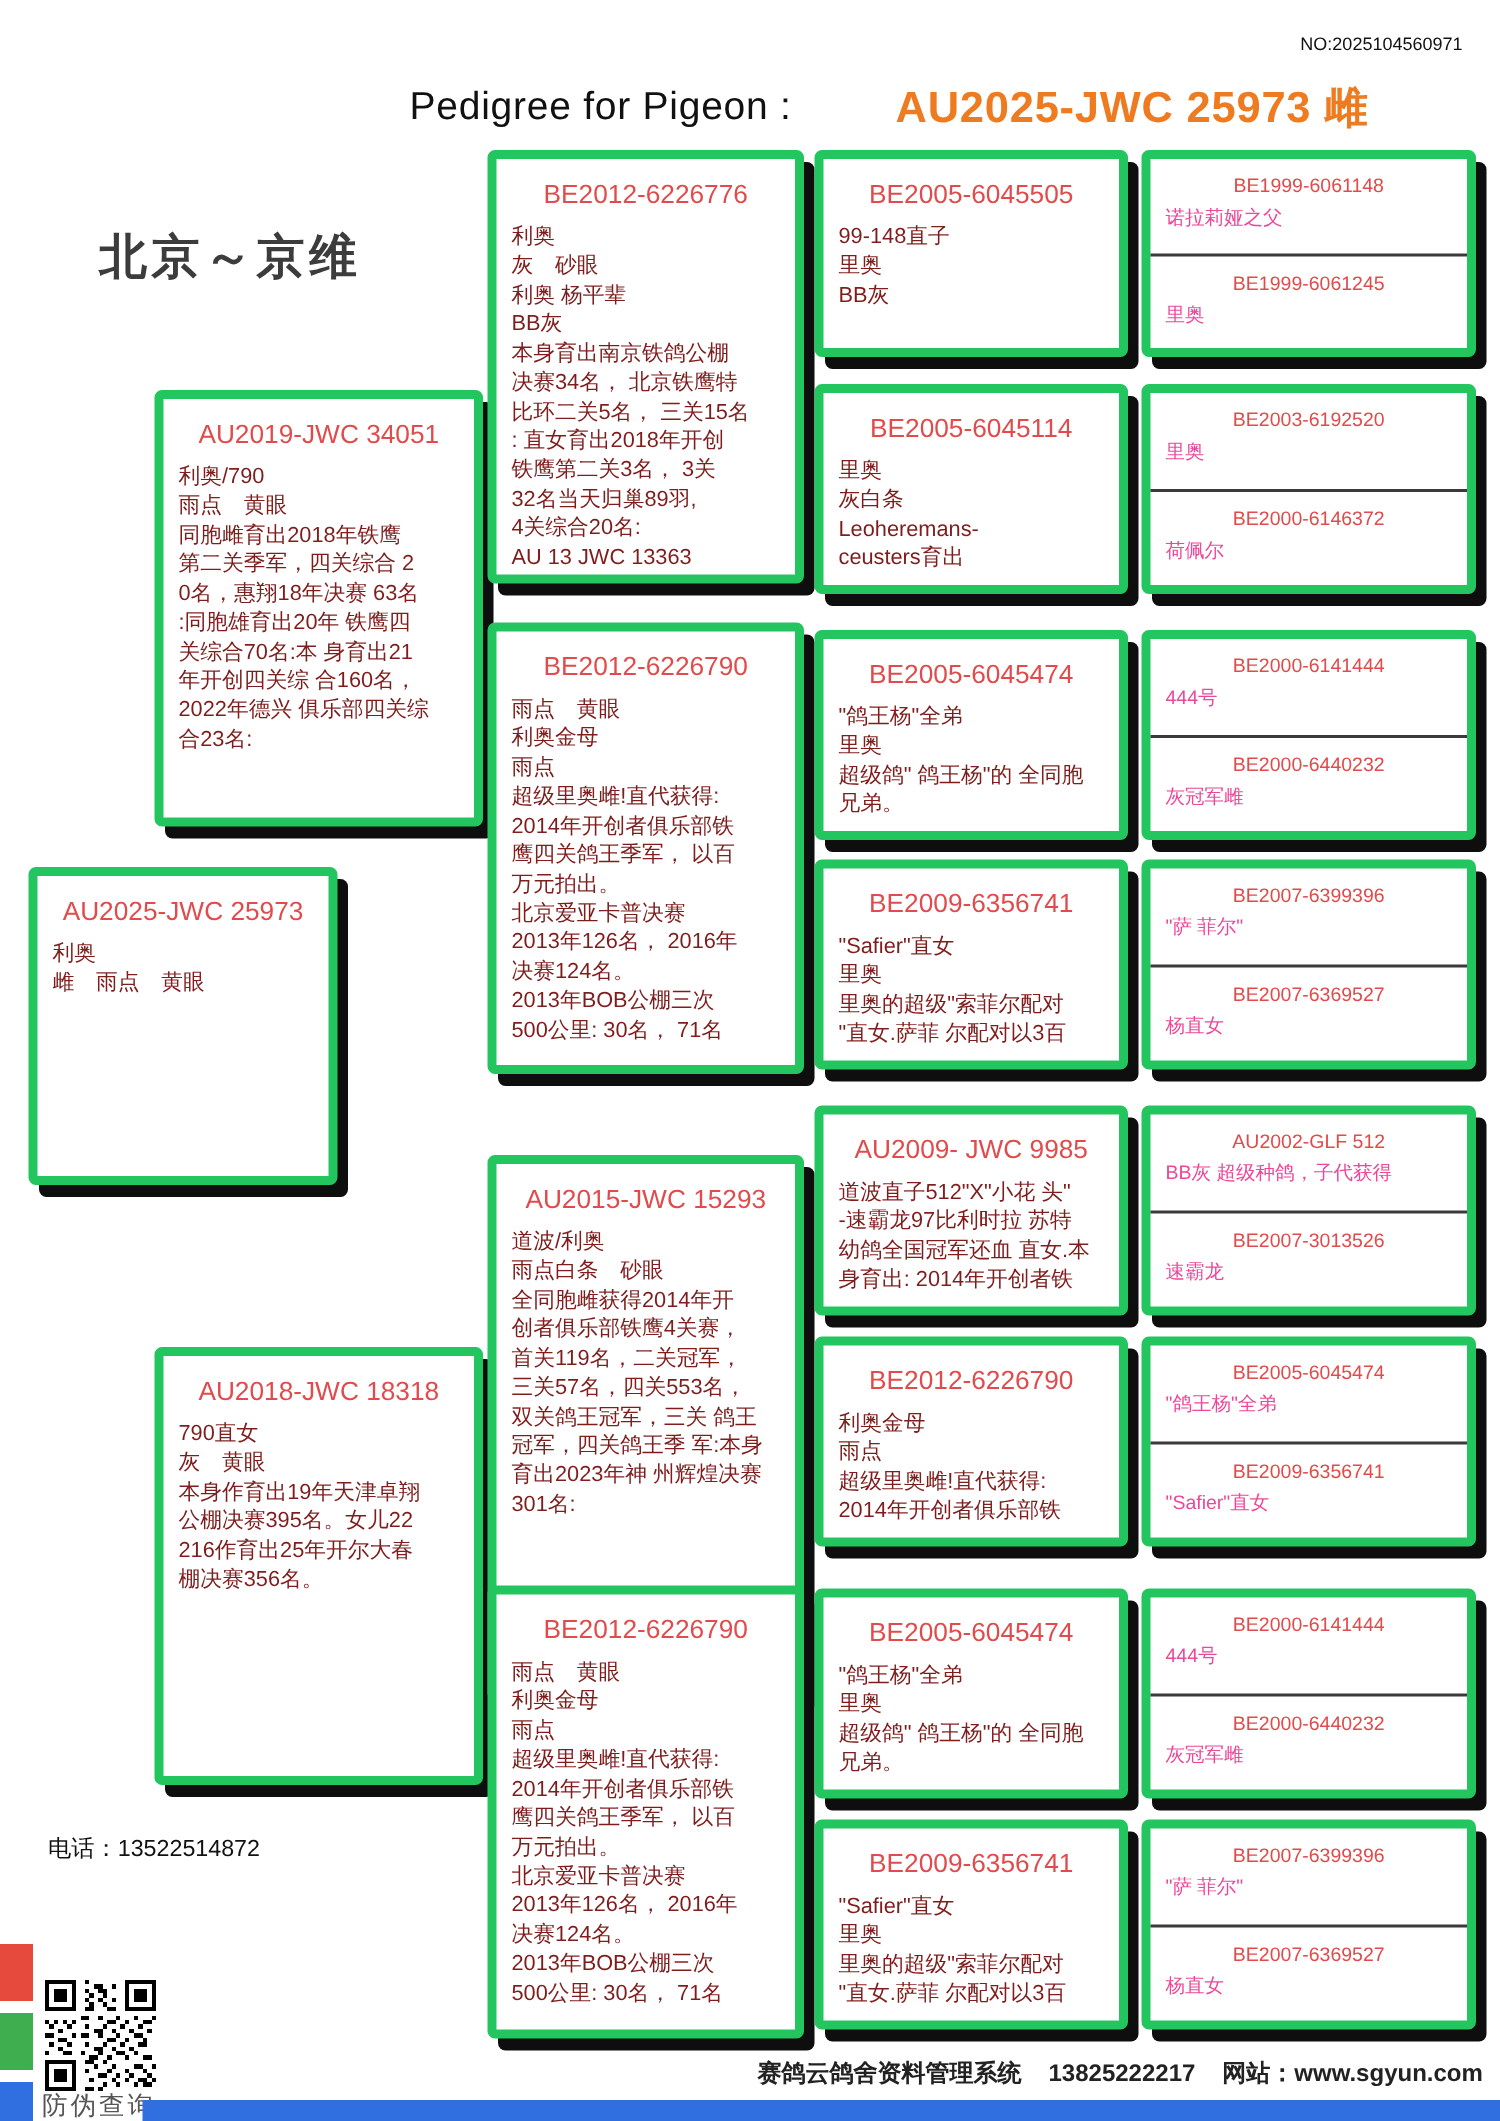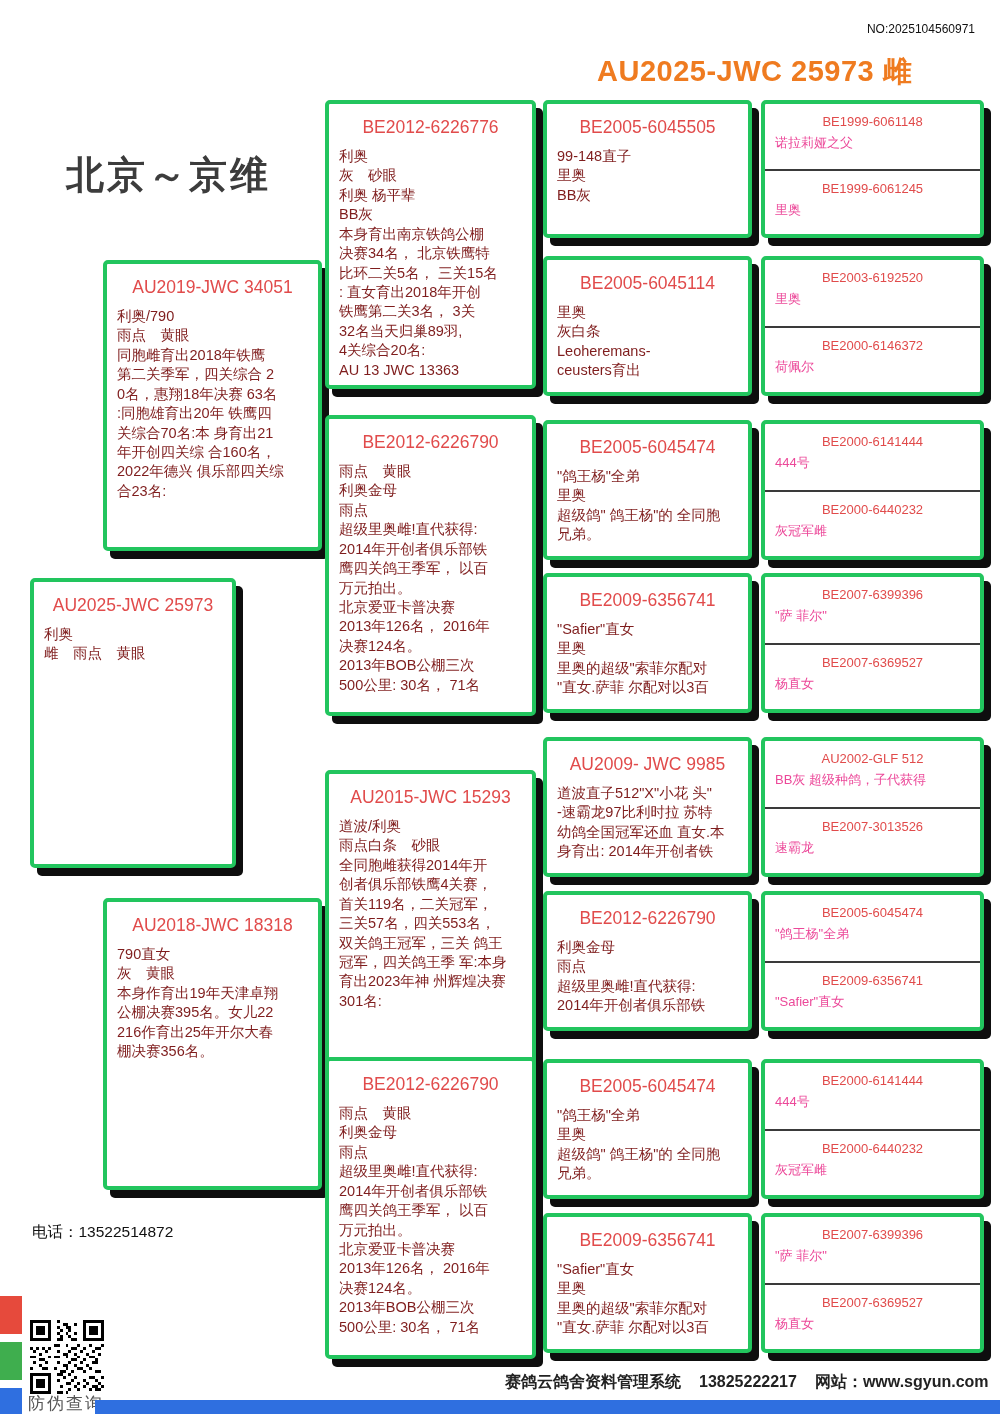--- a/index.html
+++ b/index.html
@@ -3,22 +3,22 @@
 <meta charset="utf-8">
 <style>
   :root{ --red:#e14b4b; --orange:#ef7b20; --ink:#1b1b1b; }
   html,body{margin:0;padding:0;background:#ffffff;}
   .page{position:relative;width:1000px;height:1414px;background:#fff;overflow:hidden;
         font-family:"Liberation Sans","DejaVu Sans",sans-serif;color:var(--ink);}
   .abs{position:absolute;}
   .cert-no{font-size:12px;color:#111;}
   .main-title{font-size:26px;font-weight:500;color:#111;letter-spacing:.5px;}
   .subject-title{font-size:29px;font-weight:bold;color:var(--orange);letter-spacing:.5px;}
-  .loft{font-size:38px;font-weight:600;color:#3c3c3c;letter-spacing:3px;}
-  .box{position:absolute;background:#fff;border:4px solid #22c55e;border-radius:5px;
+  .loft{font-size:32px;font-weight:600;color:#3c3c3c;letter-spacing:3px;}
+  .box{position:absolute;background:#fff;border:6px solid #22c55e;border-radius:5px;
        box-shadow:7px 8px 0 #0e0e0e;box-sizing:border-box;padding:6px 10px 4px;}
   .ring{color:var(--red);text-align:center;font-size:17.5px;font-weight:500;margin:7px 0 9px;}
   .body{font-size:14.5px;line-height:1.34;white-space:pre-line;color:#7f1d1d;}
   .pair{padding:0;display:flex;flex-direction:column;}
   .cell{flex:1 1 50%;display:flex;flex-direction:column;justify-content:flex-start;
         padding:6px 8px 2px;box-sizing:border-box;}
   .cell + .cell{border-top:2px solid #3a3a3a;}
   .cell .ring{font-size:13px;margin:4px 0 5px;}
   .cell .label{font-size:13px;color:#ec4899;padding-left:2px;}
   .phone{font-size:15.5px;color:#111;}
@@ -26,37 +26,38 @@
   .footer{font-size:16px;font-weight:bold;color:#222;white-space:nowrap;}
   .footer span{margin-right:18px;}
   .colorbar{position:absolute;}
 </style>
 </head>
 <body>
 
 <div class="page">
 
   <div class="abs cert-no" style="right:25px;top:22px">NO:2025104560971</div>
+  <div class="abs main-title" style="left:273px;top:55px">Pedigree for Pigeon :</div>
   <div class="abs subject-title" style="left:597px;top:52px">AU2025-JWC 25973 雌</div>
   <div class="abs loft" style="left:66px;top:150px">北京～京维</div>
 
   <div class="box" style="left:103px;top:260px;width:219px;height:291px">
     <div class="ring">AU2019-JWC 34051</div>
     <div class="body">利奥/790
 雨点　黄眼
  同胞雌育出2018年铁鹰
 第二关季军，四关综合 2
 0名，惠翔18年决赛 63名
 :同胞雄育出20年 铁鹰四
 关综合70名:本 身育出21
 年开创四关综 合160名，
 2022年德兴 俱乐部四关综
 合23名:</div>
   </div>
-  <div class="box" style="left:30px;top:578px;width:206px;height:290px">
+  <div class="box" style="left:19px;top:578px;width:206px;height:212px">
     <div class="ring">AU2025-JWC 25973</div>
     <div class="body">利奥
 雌　雨点　黄眼</div>
   </div>
   <div class="box" style="left:103px;top:898px;width:219px;height:292px">
     <div class="ring">AU2018-JWC 18318</div>
     <div class="body">790直女
 灰　黄眼
 本身作育出19年天津卓翔
 公棚决赛395名。女儿22

